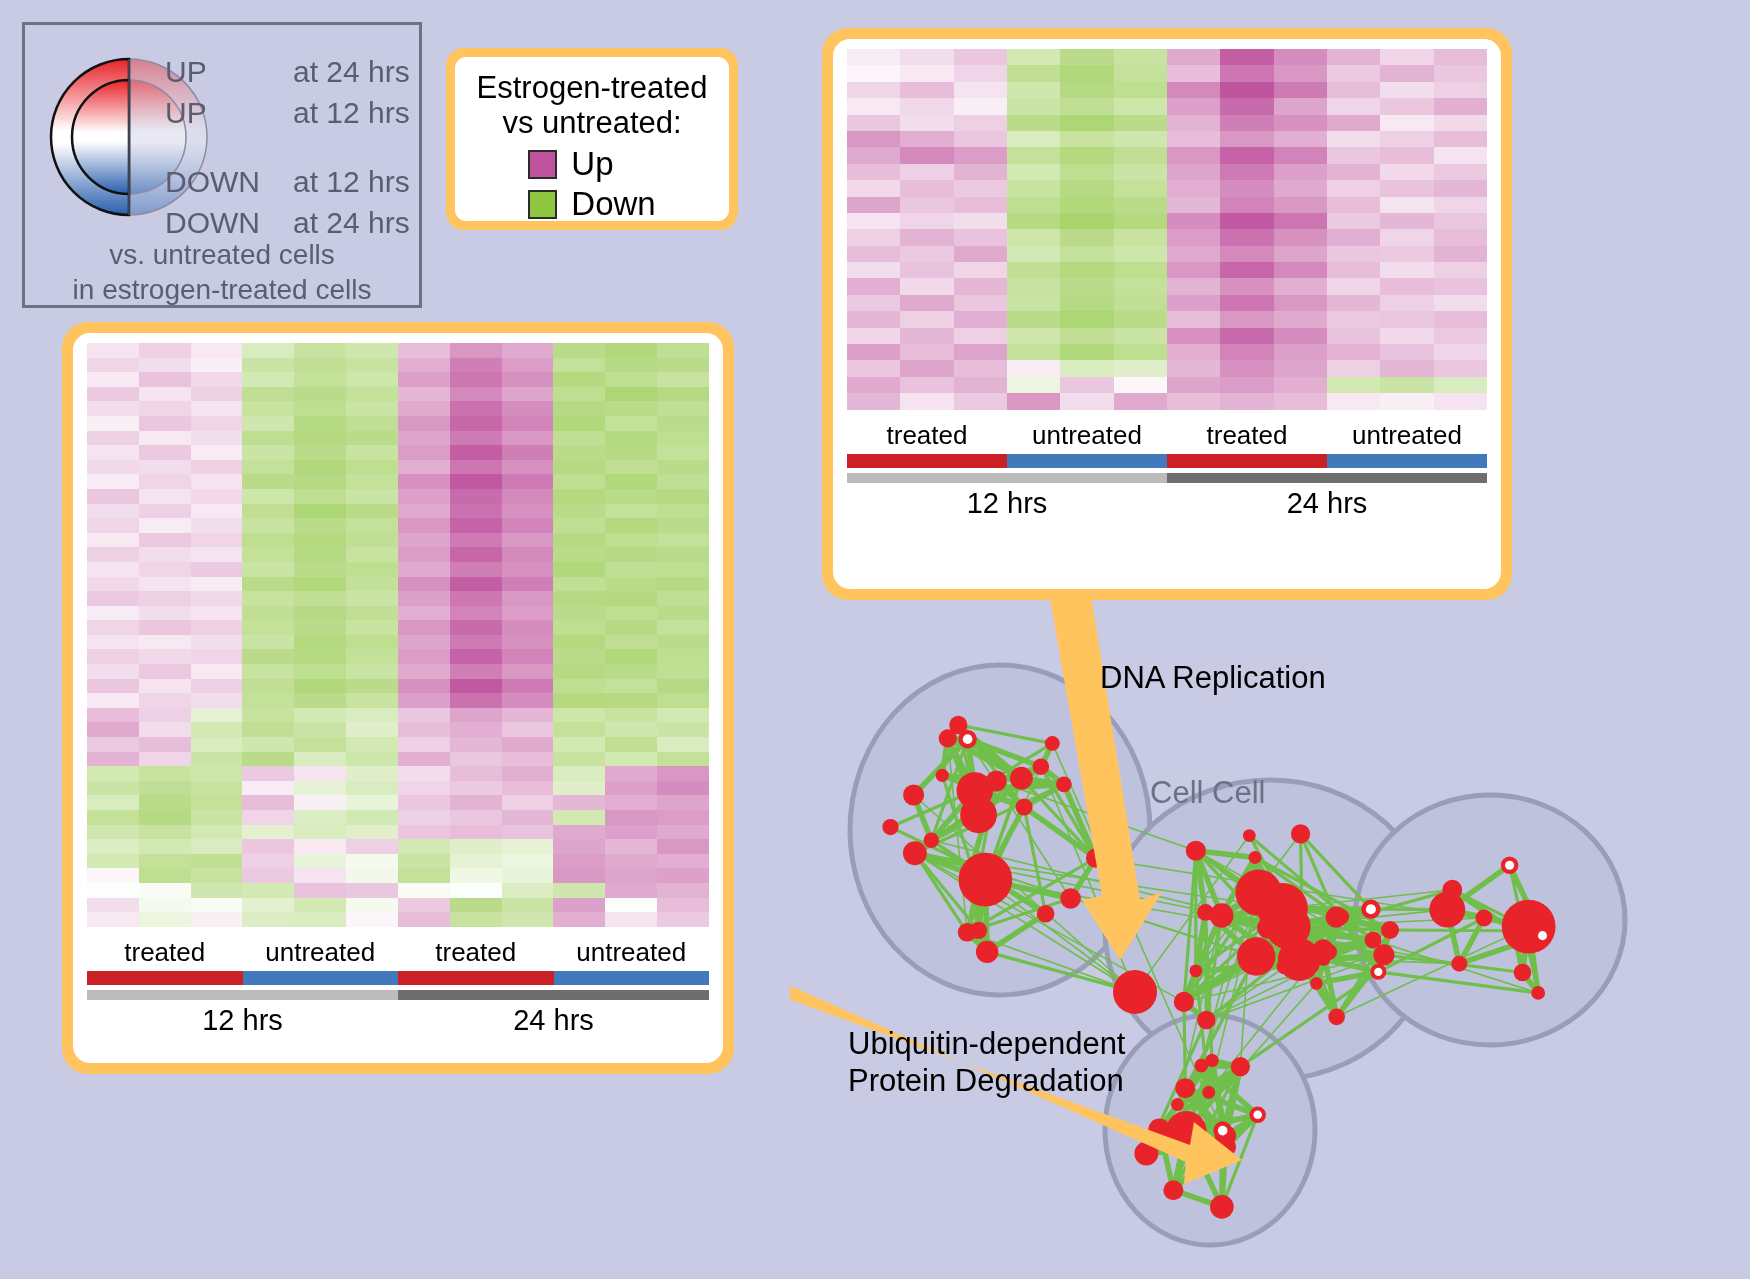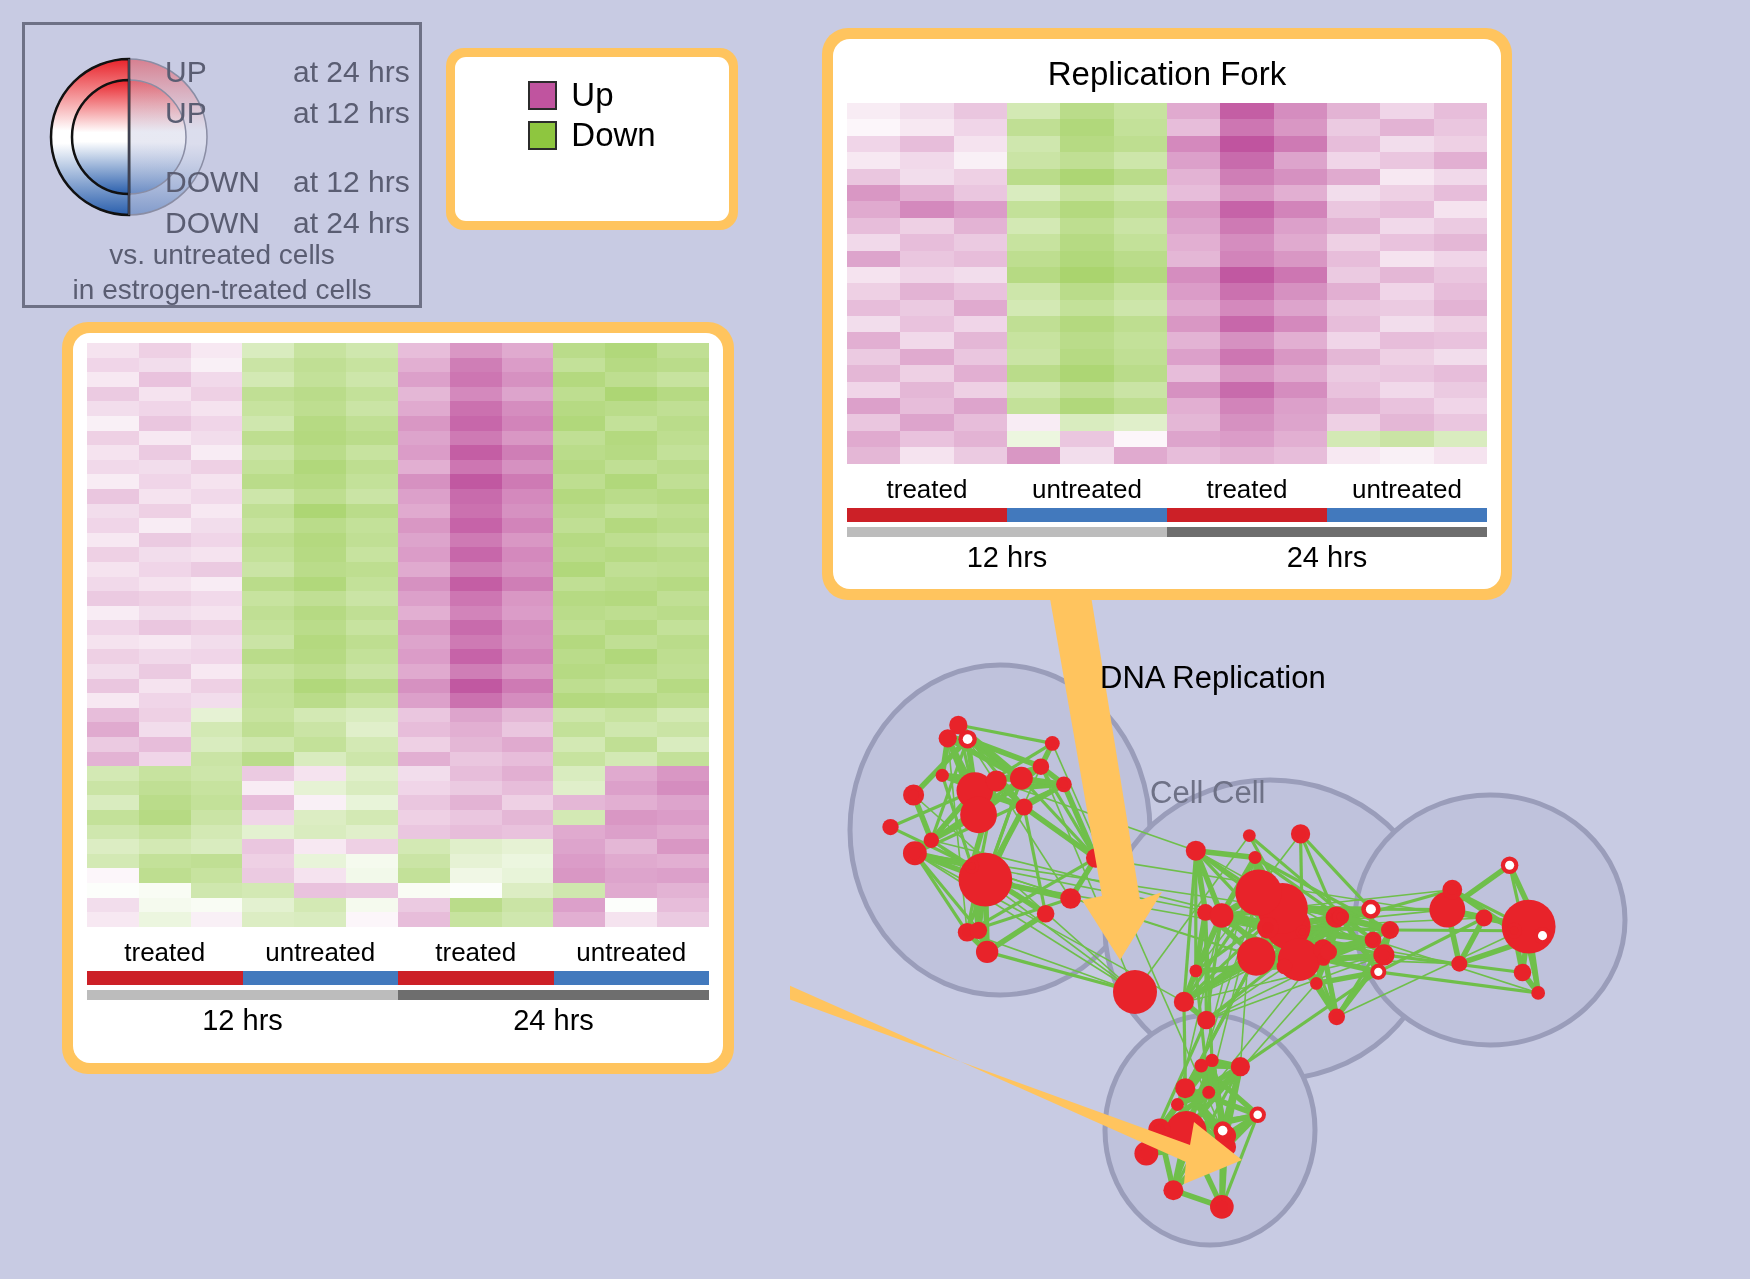--- a/index.html
+++ b/index.html
@@ -128,36 +128,39 @@
       </div>
     </div>
     <div class="key-foot">
       <div>vs. untreated cells</div>
       <div>in estrogen-treated cells</div>
     </div>
   </div>
 
   <div id="legend-updown">
     <div class="inner">
+      <div class="lu-title">
+        <div>Estrogen-treated</div>
+        <div>vs untreated:</div>
+      </div>
       <div class="lu-items">
         <div class="lu-item">
           <span class="sw up"></span>
           <span class="lu-label">Up</span>
         </div>
         <div class="lu-item">
           <span class="sw down"></span>
           <span class="lu-label">Down</span>
         </div>
       </div>
     </div>
   </div>
 
   <div class="panel" id="panel-replication">
     <div class="sheet">
-      <div class="panel-title">Replication Fork</div>
       <div class="hm" id="hm-replication" style="grid-template-columns: repeat(12, 1fr); grid-auto-rows: 16.4px;">
           <div style="background: rgb(248, 236, 244);"></div>
           <div style="background: rgb(242, 221, 236);"></div>
           <div style="background: rgb(234, 198, 223);"></div>
           <div style="background: rgb(211, 233, 180);"></div>
           <div style="background: rgb(186, 220, 138);"></div>
           <div style="background: rgb(199, 227, 159);"></div>
           <div style="background: rgb(224, 170, 207);"></div>
           <div style="background: rgb(196, 94, 164);"></div>
           <div style="background: rgb(213, 141, 191);"></div>
@@ -1557,15 +1560,19 @@
             <circle cx="600" cy="330" r="4.68" fill="rgba(232,35,42,0.29)"></circle>
           </g>
         </g>
       <g>
         <path d="M248 -70 L292 -60 L350 300 L372 292 L330 360 L292 300 L312 296 Z" fill="#ffc45e"></path>
         <path d="M-80 350 L-76 372 L400 545 L404 522 L452 560 L394 584 L396 562 Z" fill="#ffc45e"></path>
       </g>
     </svg>
     <div class="net-label" id="label-dna">DNA Replication</div>
     <div class="net-label" id="label-cc">Cell Cell</div>
+    <div class="net-label" id="label-ub">
+      <div>Ubiquitin-dependent</div>
+      <div>Protein Degradation</div>
+    </div>
   </div>
 
 </div>
 
 </body></html>

